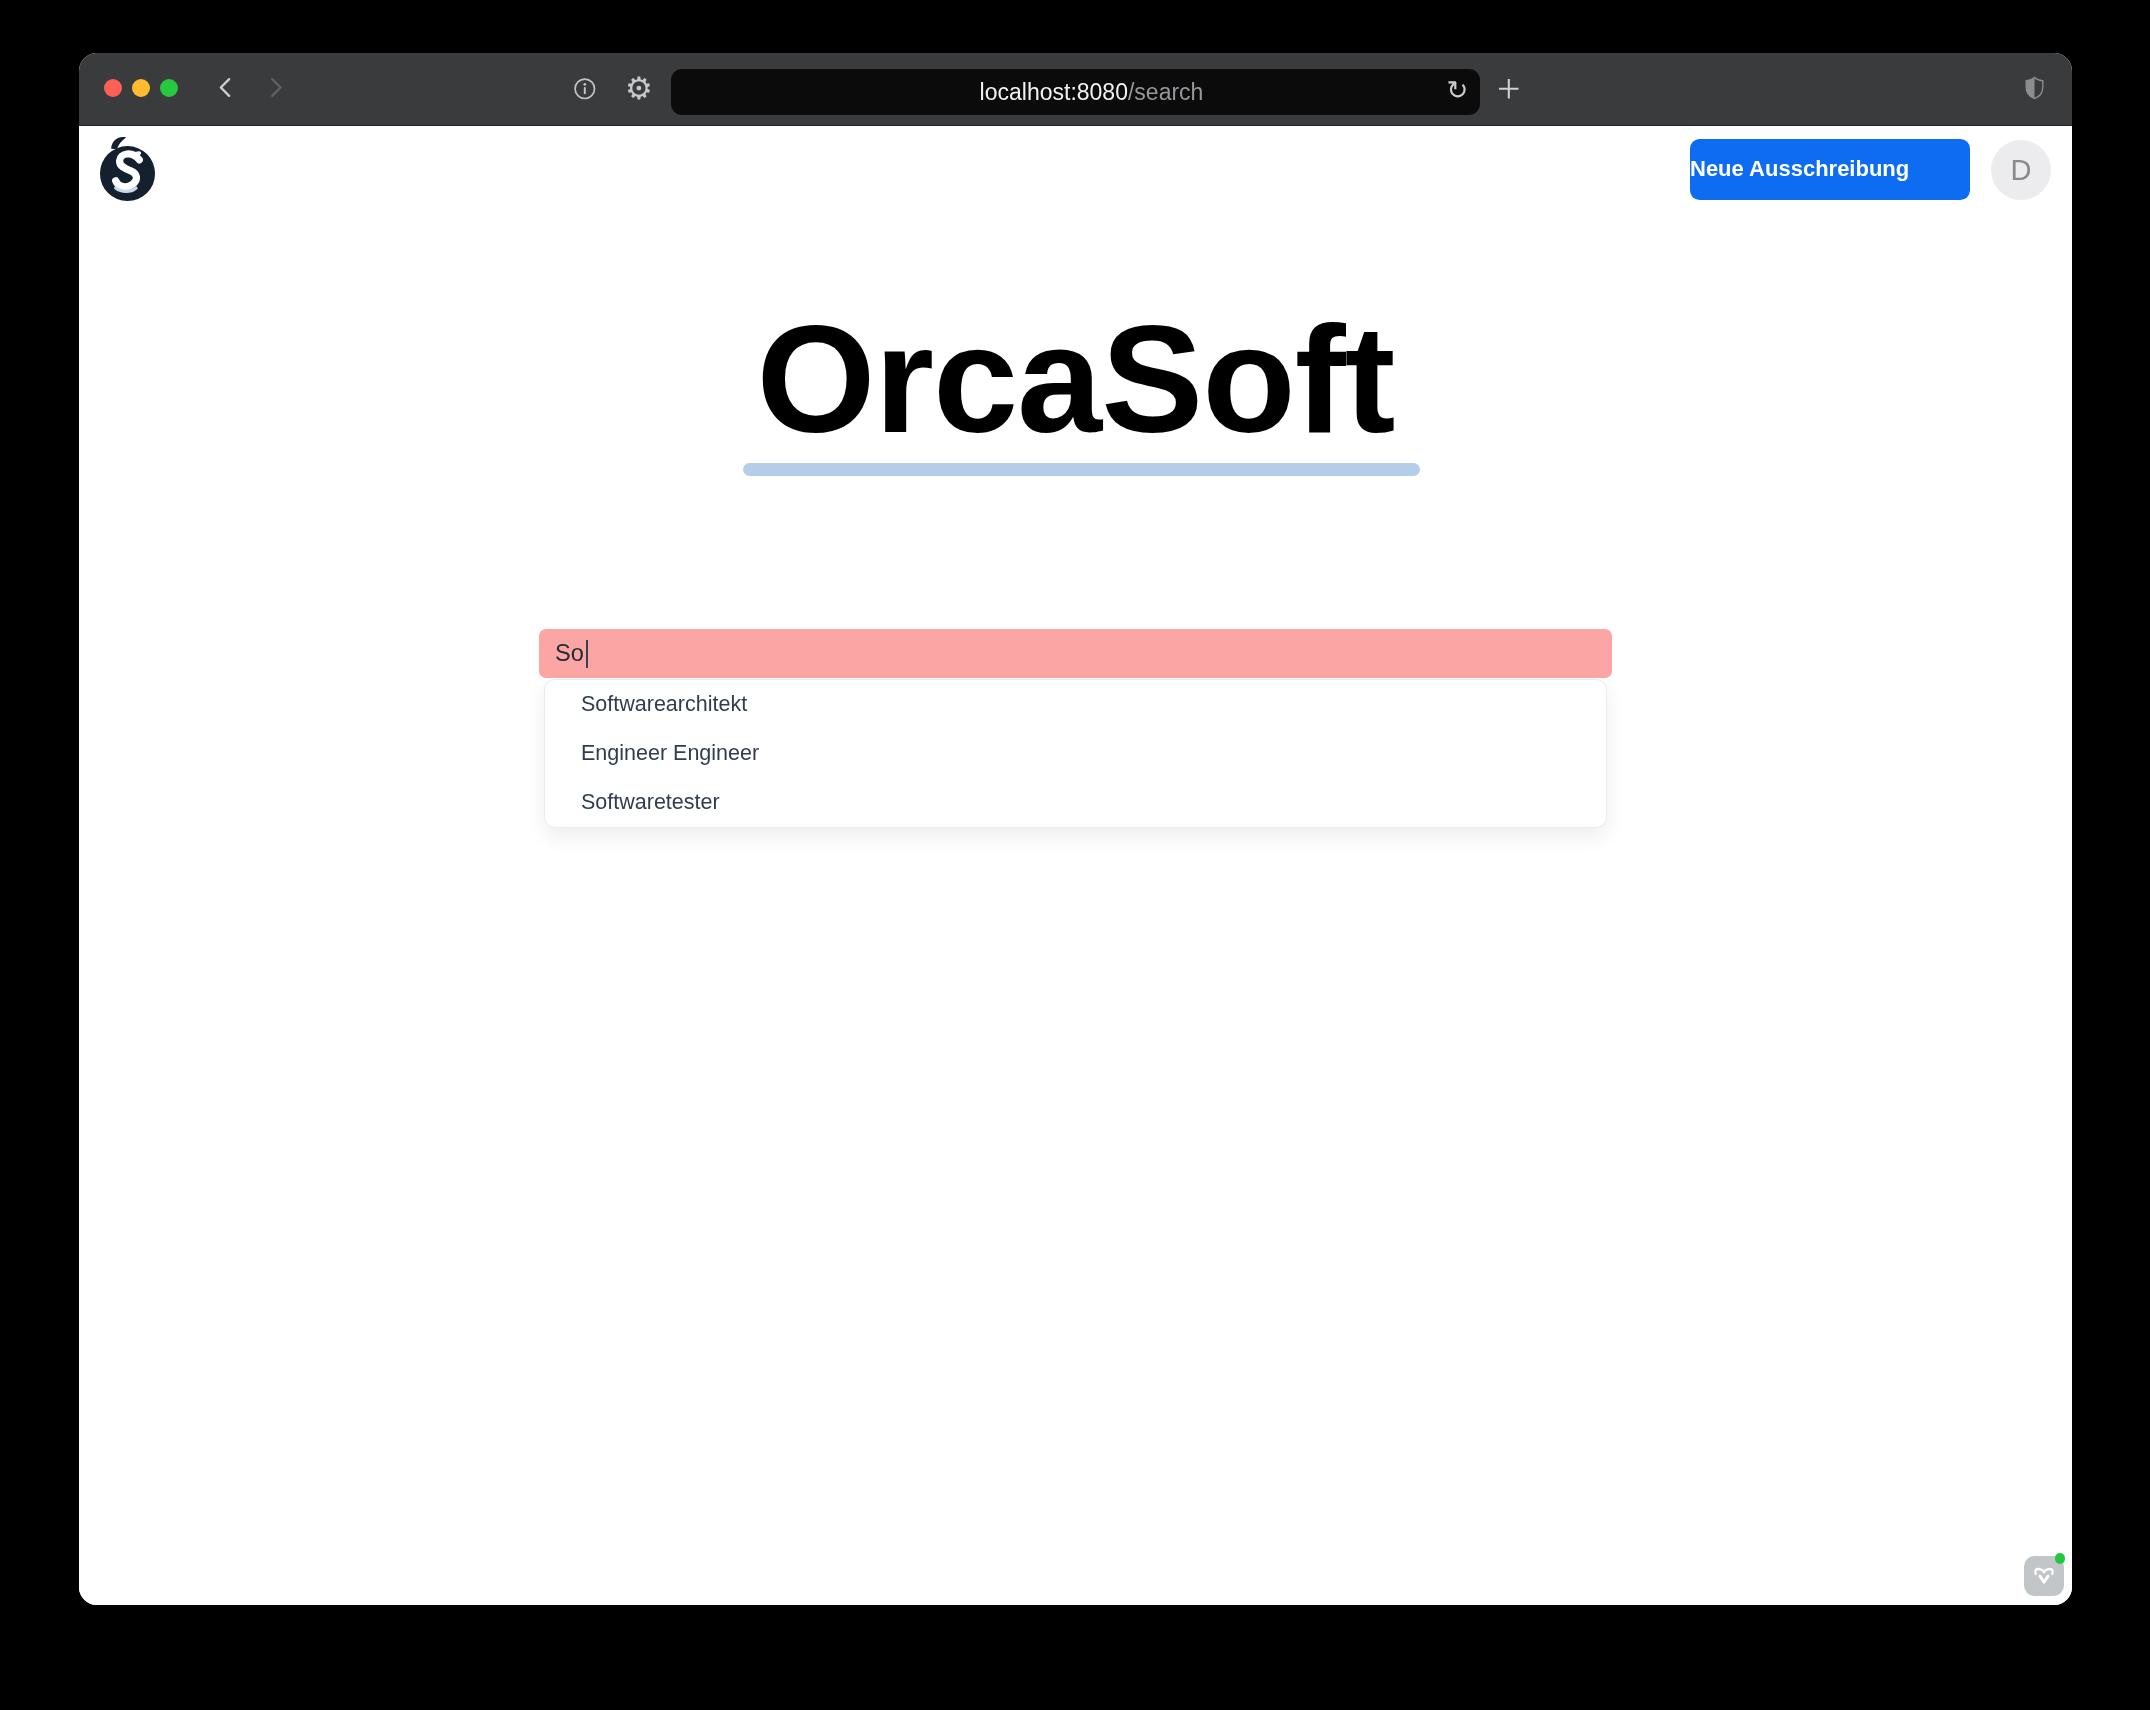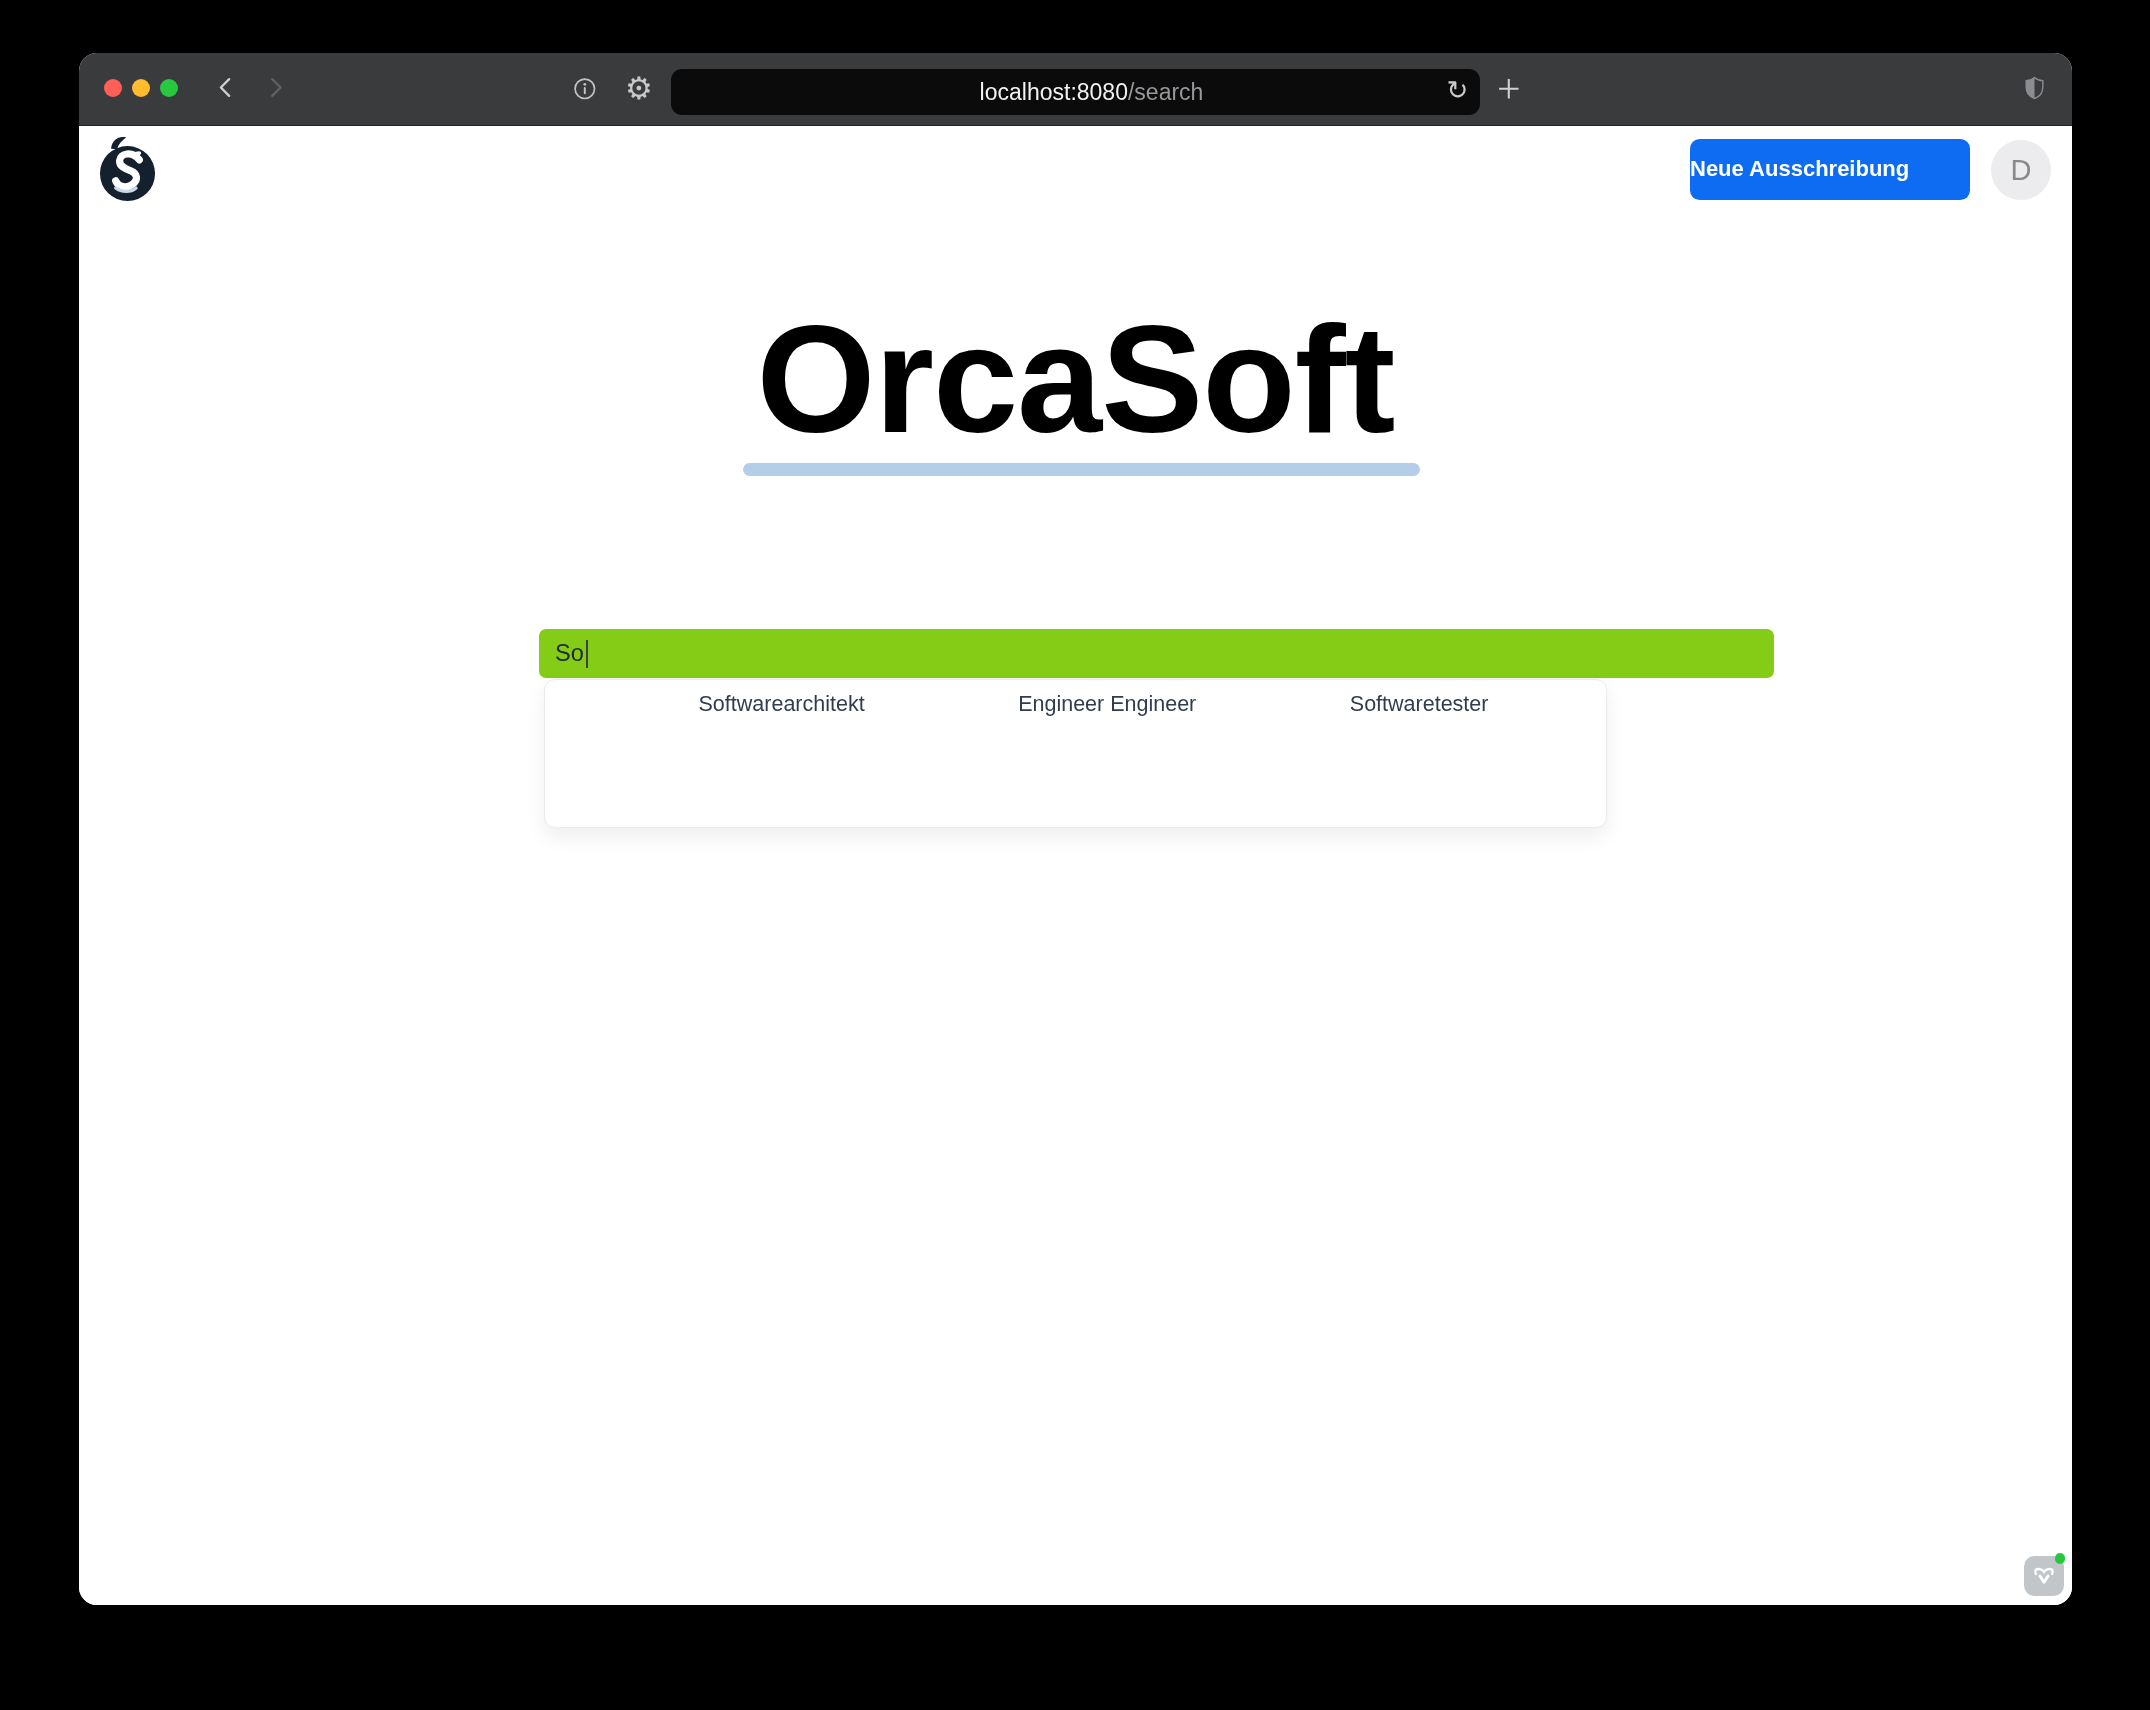--- a/index.html
+++ b/index.html
@@ -72,32 +72,32 @@
     position:absolute; left:50%; margin-left:-333px; top:336px;
     width:677px; height:13px; border-radius:7px; background:#b4cde9;
   }
 
   .tagline {
     position:absolute; left:462px; top:435px;
     font-size:28px; font-weight:bold; color:#1a2433; line-height:1.2;
   }
 
   .searchbox {
-    position:absolute; left:460px; top:502px; width:1235px; height:49px;
-    background:#84cc16; border-radius:7px;
+    position:absolute; left:460px; top:502px; width:1073px; height:49px;
+    background:#fca5a5; border-radius:7px;
     display:flex; align-items:center; padding-left:16px;
     font-size:23.6px; color:#222b36; cursor:text;
   }
   .caret { display:inline-block; width:2.1px; height:28px; background:#38424d; margin-left:2.1px; }
 
   .dropdown {
     position:absolute; left:465px; top:552px; width:1063px; height:149px;
     background:#fff; border:1.4px solid #ebebee; border-radius:11px;
     box-shadow:0 8.3px 19.4px rgba(0,0,0,.07);
-    display:flex; justify-content:space-evenly;
+    display:flex; flex-direction:column; justify-content:space-evenly;
     overflow:hidden;
   }
   .dropdown .item {
     height:49px; display:flex; align-items:center; padding-left:36px;
     font-size:21.5px; color:#313d4e; cursor:pointer;
   }
 
   .ext-widget {
     position:absolute; left:1945px; top:1429px; width:40px; height:40px;
     background:#c3c6c9; border-radius:10.4px; cursor:pointer;

